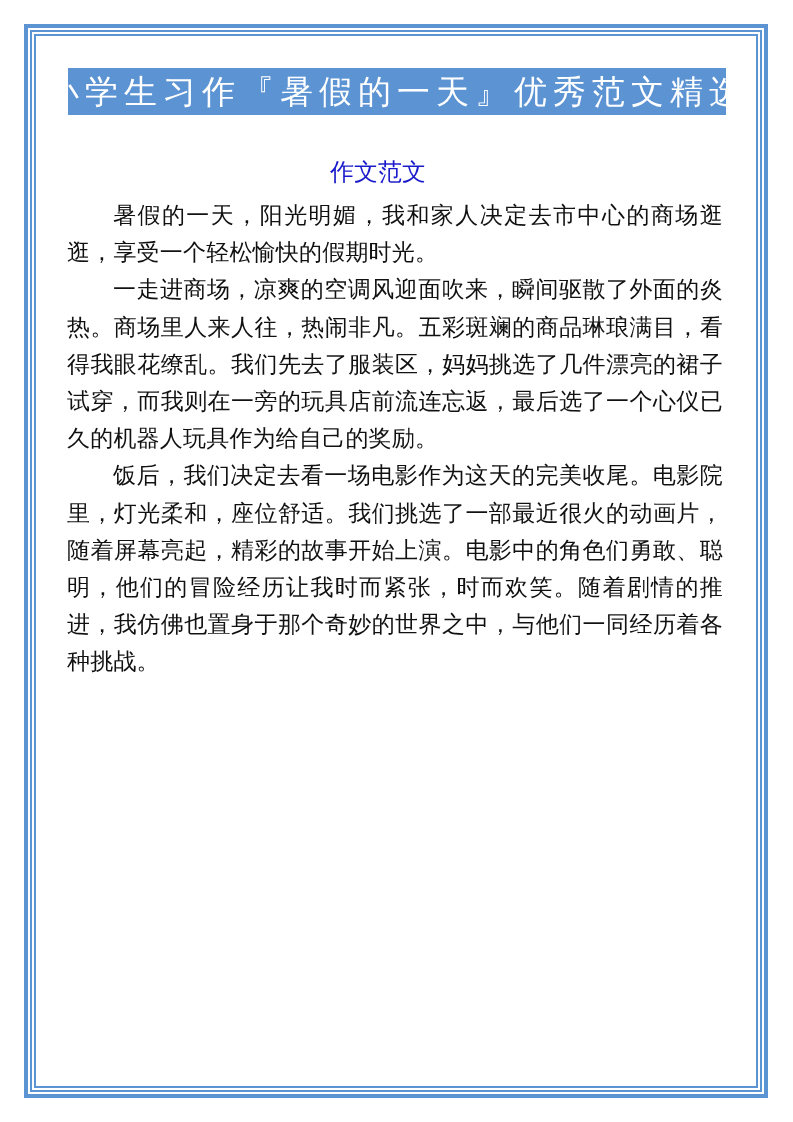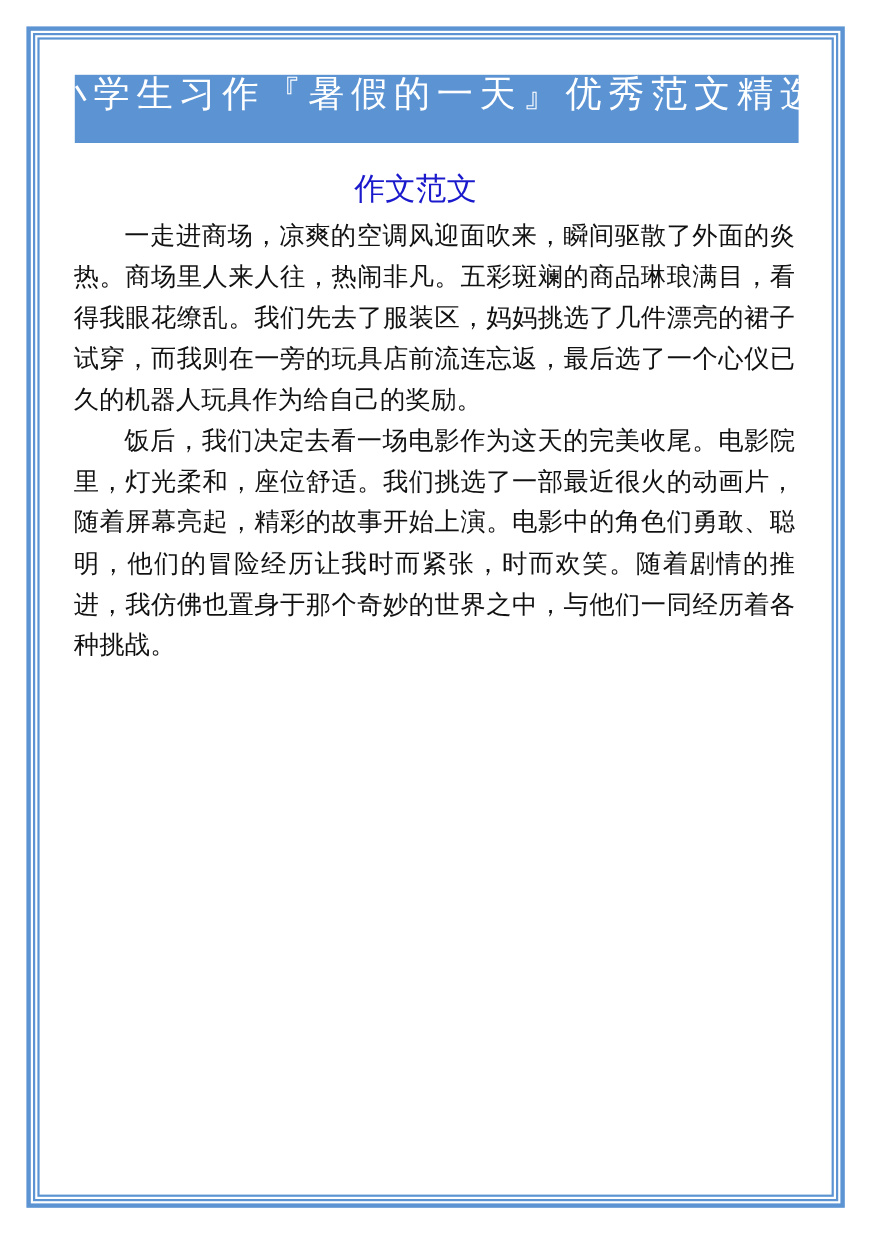--- a/index.html
+++ b/index.html
@@ -39,42 +39,42 @@
     width: 724px;
     height: 1054px;
     box-sizing: border-box;
     border: 2px solid #5b93d3;
   }
   .title-box {
     position: absolute;
     left: 68px;
     top: 68px;
     width: 658px;
-    height: 62px;
+    height: 47px;
     background: #5b93d3;
     display: flex;
-    align-items: flex-start;
+    align-items: center;
     justify-content: center;
   }
   .title-text {
     color: #ffffff;
     font-family: "DejaVu Serif", "Liberation Serif", serif;
     font-size: 33px;
     letter-spacing: 6px;
     white-space: nowrap;
     line-height: 1;
   }
   .subtitle {
     position: absolute;
     left: 0;
     width: 756px;
     top: 158px;
     text-align: center;
     color: #1a1acc;
-    font-size: 28px;
+    font-size: 24px;
     line-height: 28px;
   }
   .body-text {
     position: absolute;
     left: 67px;
     top: 197px;
     width: 656px;
     color: #111111;
     font-size: 23px;
     line-height: 37.2px;
@@ -93,15 +93,16 @@
 <div class="frame-mid"></div>
 <div class="frame-inner"></div>
 
 <div class="title-box">
   <span class="title-text">小学生习作『暑假的一天』优秀范文精选</span>
 </div>
 
 <div class="subtitle">作文范文</div>
 
 <div class="body-text">
+  <p>暑假的一天，阳光明媚，我和家人决定去市中心的商场逛逛，享受一个轻松愉快的假期时光。</p>
   <p>一走进商场，凉爽的空调风迎面吹来，瞬间驱散了外面的炎热。商场里人来人往，热闹非凡。五彩斑斓的商品琳琅满目，看得我眼花缭乱。我们先去了服装区，妈妈挑选了几件漂亮的裙子试穿，而我则在一旁的玩具店前流连忘返，最后选了一个心仪已久的机器人玩具作为给自己的奖励。</p>
   <p>饭后，我们决定去看一场电影作为这天的完美收尾。电影院里，灯光柔和，座位舒适。我们挑选了一部最近很火的动画片，随着屏幕亮起，精彩的故事开始上演。电影中的角色们勇敢、聪明，他们的冒险经历让我时而紧张，时而欢笑。随着剧情的推进，我仿佛也置身于那个奇妙的世界之中，与他们一同经历着各种挑战。</p>
 </div>
 
 </body></html>

